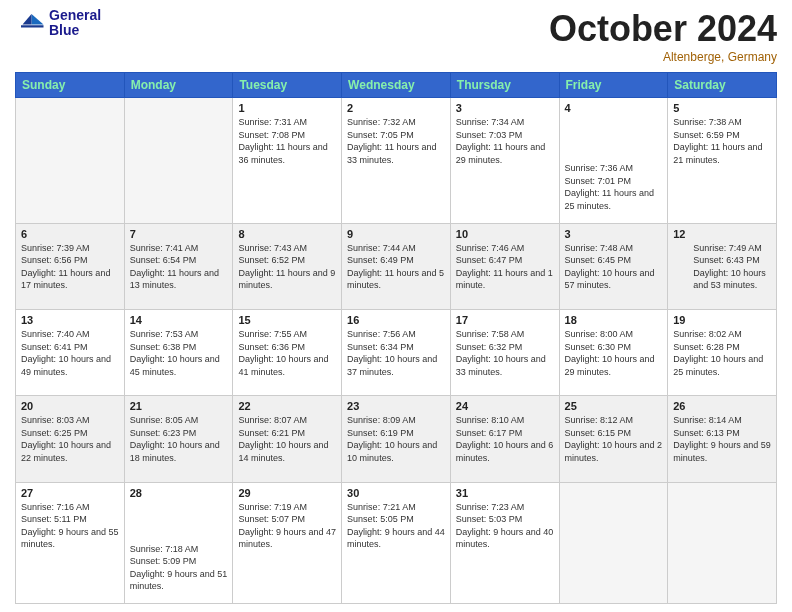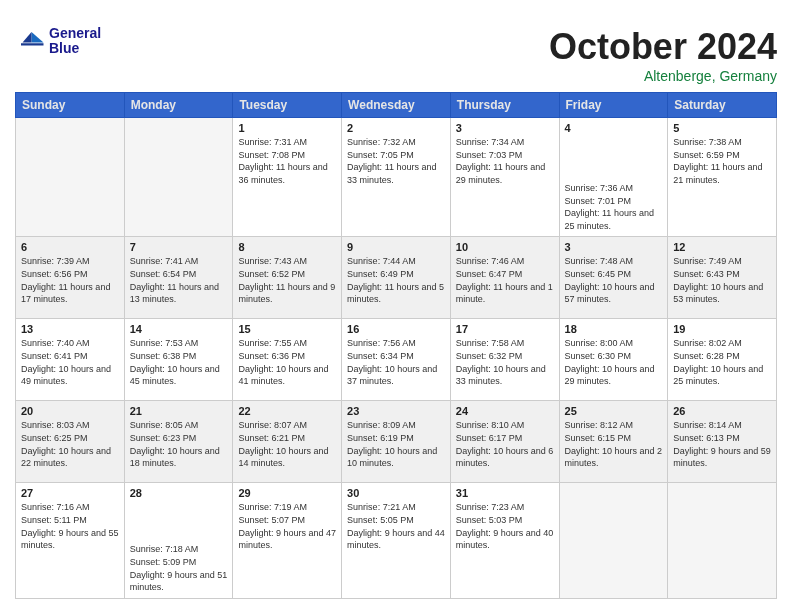--- a/index.html
+++ b/index.html
@@ -6,21 +6,21 @@
     body {
       font-family: Arial, sans-serif;
       background: #fff;
       width: 792px;
       height: 612px;
       overflow: hidden;
     }
     .page {
       width: 792px;
       height: 612px;
-      padding: 26px 15px;
+      padding: 8px 15px;
       display: flex;
       flex-direction: column;
     }
     .header {
       display: flex;
       justify-content: space-between;
       align-items: flex-start;
       margin-bottom: 8px;
     }
     .logo {
@@ -44,32 +44,32 @@
     }
     .title-area {
       text-align: right;
     }
     .month-title {
       font-size: 36px;
       font-weight: bold;
       color: #222;
     }
     .subtitle {
-      font-size: 14px;
-      color: #15803d;
+      font-size: 12px;
+      color: #a16207;
     }
     .calendar {
       flex: 1;
       border-collapse: collapse;
       width: 100%;
       table-layout: fixed;
     }
     .calendar th {
       background: #3366cc;
-      color: #e5e5e5;
+      color: #86efac;
       text-align: left;
       padding: 5px 6px;
       font-size: 12px;
       border: 1px solid #2255bb;
     }
     .calendar td {
       border: 1px solid #ccc;
       vertical-align: top;
       padding: 4px 5px;
       font-size: 9.5px;
@@ -198,21 +198,21 @@
 Daylight: 11 hours and 1 minute.</div>
           </td>
           <td>
             <span class="day-num">3</span>
             <div class="day-info" style="white-space: pre-line;">Sunrise: 7:48 AM
 Sunset: 6:45 PM
 Daylight: 10 hours and 57 minutes.</div>
           </td>
           <td>
             <span class="day-num">12</span>
-            <div class="day-info" style="white-space: pre-line;">Sunrise: 7:49 AM
+            <div class="day-info" style="white-space: pre-line; margin-left: 20px;">Sunrise: 7:49 AM
 Sunset: 6:43 PM
 Daylight: 10 hours and 53 minutes.</div>
           </td>
         </tr>
         <tr>
           <td>
             <span class="day-num">13</span>
             <div class="day-info" style="white-space: pre-line;">Sunrise: 7:40 AM
 Sunset: 6:41 PM
 Daylight: 10 hours and 49 minutes.</div>

